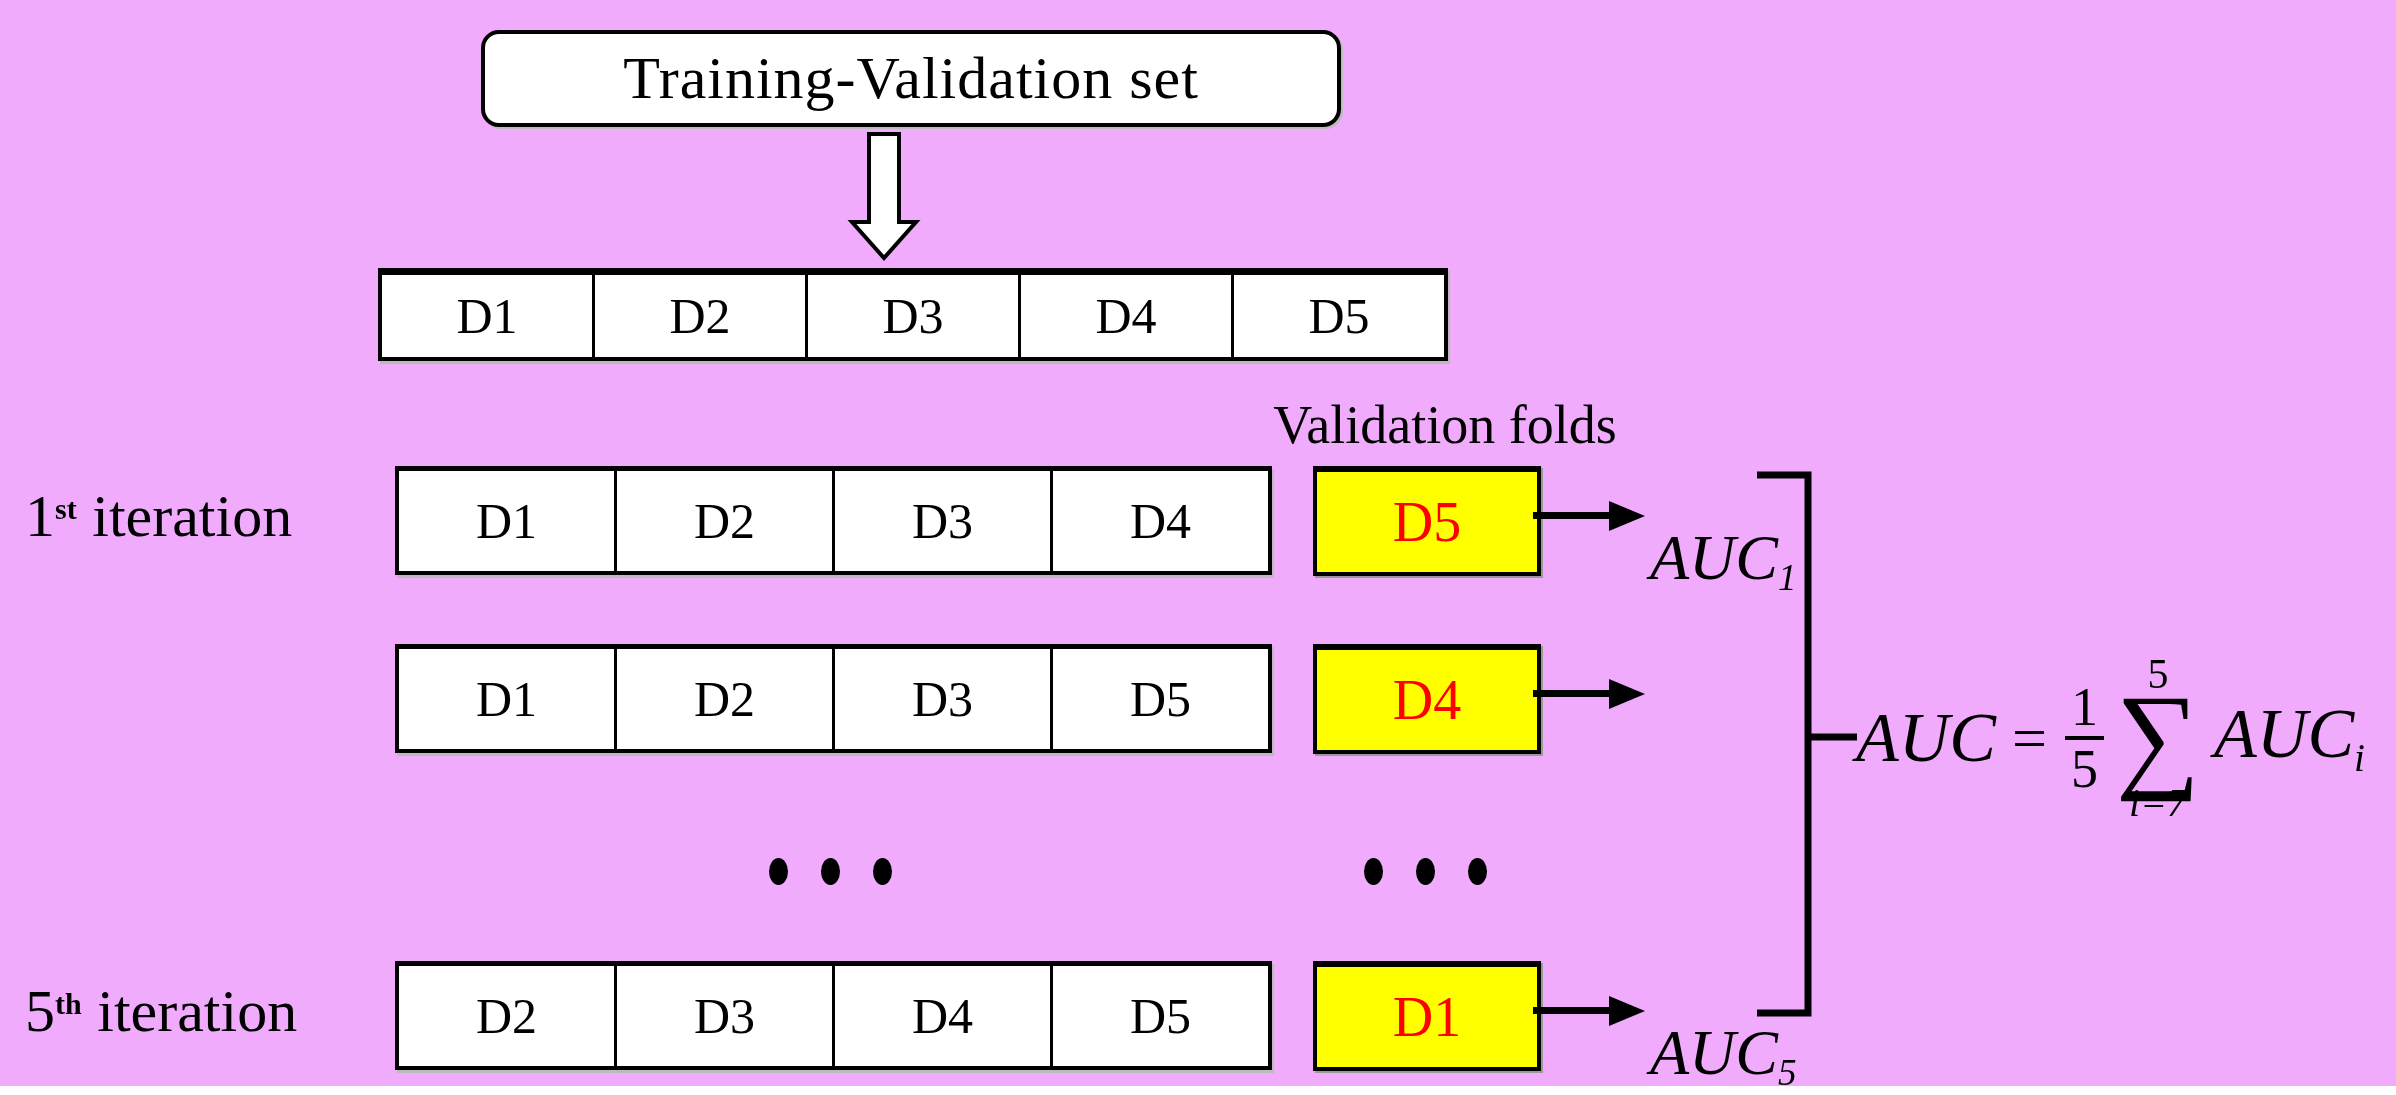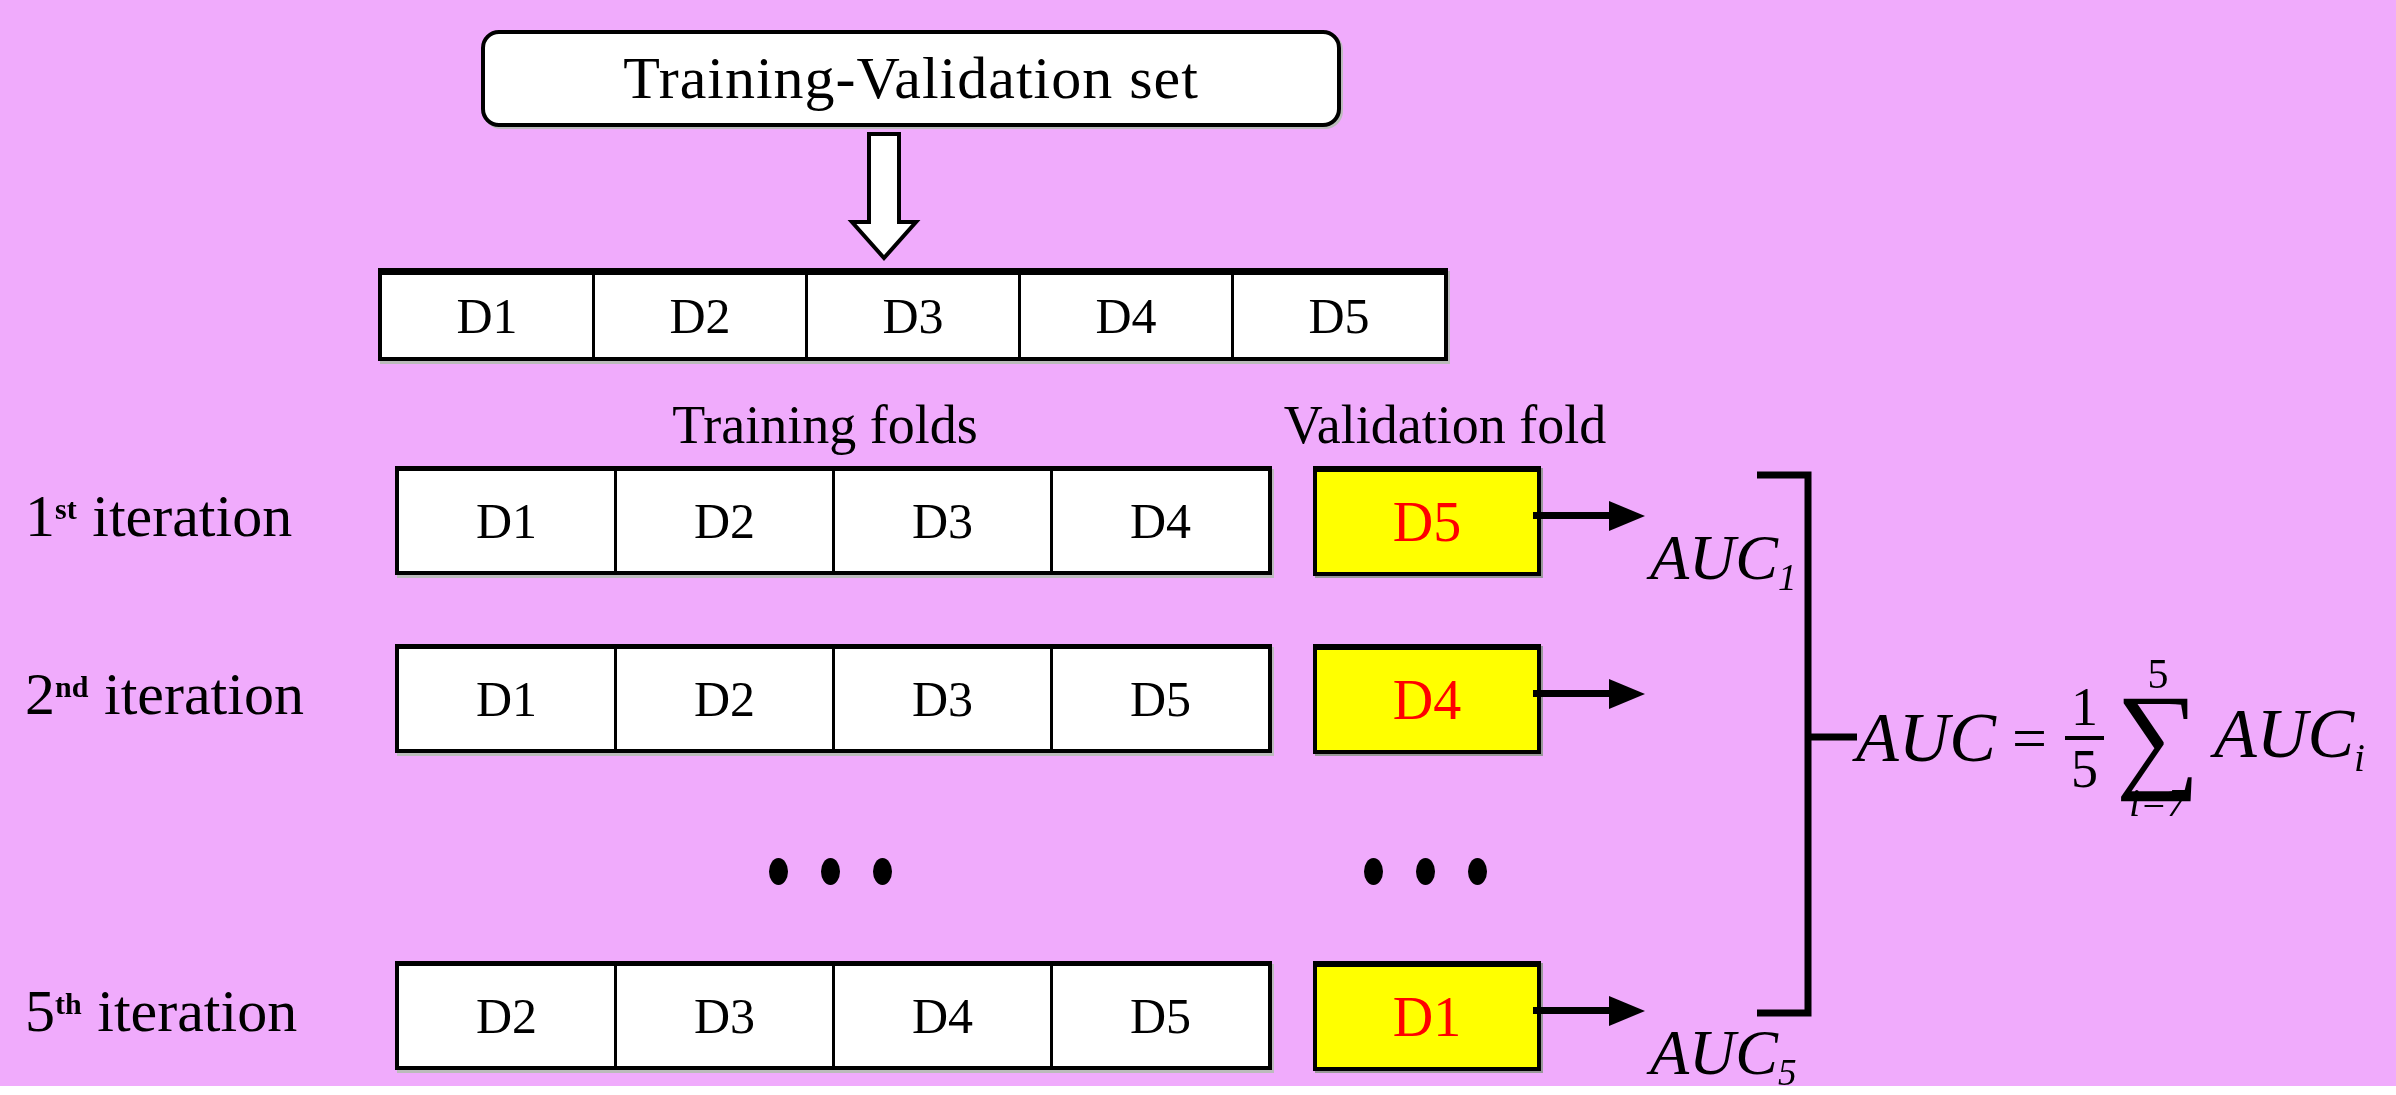--- a/index.html
+++ b/index.html
@@ -107,45 +107,41 @@
   </svg>
 
   <div class="abs strip top-strip">
     <div class="cell">D1</div>
     <div class="cell">D2</div>
     <div class="cell">D3</div>
     <div class="cell">D4</div>
     <div class="cell">D5</div>
   </div>
 
-  <div class="abs col-hdr hdr-training">Training folds</div>
-  <div class="abs col-hdr hdr-validation">Validation fold</div>
+  <div class="abs col-hdr hdr-validation">Validation folds</div>
 
   <div class="abs iter-row row-1">
     <div class="iter-label">
       <span>1</span><sup>st</sup><span class="ord-word">iteration</span>
     </div>
     <div class="strip train-strip">
       <div class="cell">D1</div>
       <div class="cell">D2</div>
       <div class="cell">D3</div>
       <div class="cell">D4</div>
     </div>
     <div class="val-box">D5</div>
     <div class="arrow-shaft"></div>
     <div class="arrow-head"></div>
     <div class="auc-label">
       <span>AUC</span><sub>1</sub>
     </div>
   </div>
 
   <div class="abs iter-row row-2">
-    <div class="iter-label">
-      <span>2</span><sup>nd</sup><span class="ord-word">iteration</span>
-    </div>
     <div class="strip train-strip">
       <div class="cell">D1</div>
       <div class="cell">D2</div>
       <div class="cell">D3</div>
       <div class="cell">D5</div>
     </div>
     <div class="val-box">D4</div>
     <div class="arrow-shaft"></div>
     <div class="arrow-head"></div>
   </div>

